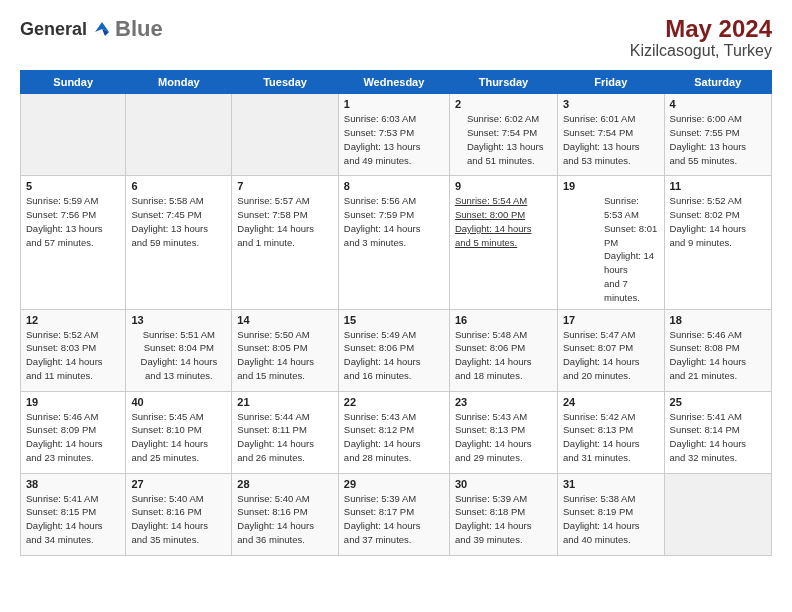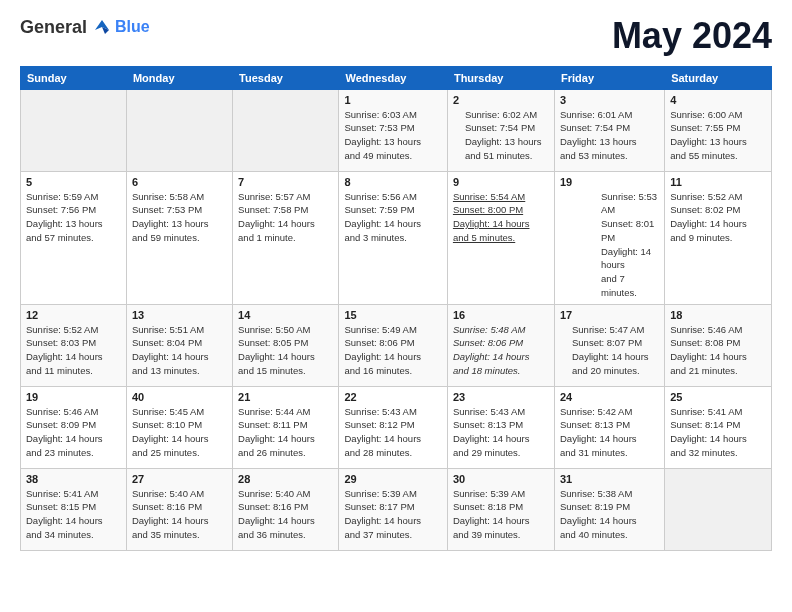--- a/index.html
+++ b/index.html
@@ -25,52 +25,52 @@
       display: flex;
       align-items: center;
       gap: 2px;
     }
     .logo-text-general {
       font-size: 18px;
       font-weight: bold;
       color: #333;
     }
     .logo-text-blue {
-      font-size: 16px;
-      font-weight: bold;
-      color: #3b82f6;
+      font-size: 22px;
+      font-weight: bold;
+      color: #737373;
     }
     .logo-icon {
       width: 22px;
       height: 22px;
       margin-left: 2px;
     }
     .title-block {
       text-align: right;
     }
     .main-title {
-      font-size: 36px;
-      font-weight: bold;
-      color: #0f172a;
+      font-size: 24px;
+      font-weight: bold;
+      color: #7f1d1d;
       line-height: 1.1;
     }
     .subtitle {
       font-size: 16px;
       color: #444;
     }
     .calendar {
       width: 100%;
       border-collapse: collapse;
       font-size: 10px;
     }
     .calendar thead th {
       background-color: #1565c0;
       color: #fff;
-      text-align: left;
-      padding: 5px 6px;
+      text-align: center;
+      padding: 5px 22px;
       font-size: 11px;
       font-weight: bold;
       border: 1px solid #1565c0;
     }
     .calendar tbody td {
       border: 1px solid #ccc;
       vertical-align: top;
       padding: 4px 5px;
       width: 113px;
       height: 82px;
@@ -106,20 +106,21 @@
     <div class="logo">
       <span class="logo-text-general">General</span>
       <svg class="logo-icon" viewBox="0 0 22 22">
         <polygon points="11,4 18,14 11,11 4,14" fill="#1565c0"></polygon>
         <polygon points="11,11 18,14 14,18" fill="#0d47a1"></polygon>
       </svg>
       <span class="logo-text-blue">Blue</span>
     </div>
     <div class="title-block">
       <div class="main-title">May 2024</div>
+      <div class="subtitle">Kizilcasogut, Turkey</div>
     </div>
   </div>
 
   <table class="calendar">
     <thead>
       <tr>
         <th>Sunday</th>
         <th>Monday</th>
         <th>Tuesday</th>
         <th>Wednesday</th>
@@ -166,21 +167,21 @@
           <td>
             <span class="day-num">5</span>
             <div class="day-info" style="white-space: pre-line;">Sunrise: 5:59 AM
 Sunset: 7:56 PM
 Daylight: 13 hours
 and 57 minutes.</div>
           </td>
           <td>
             <span class="day-num">6</span>
             <div class="day-info" style="white-space: pre-line;">Sunrise: 5:58 AM
-Sunset: 7:53 PM
+Sunset: 7:45 PM
 Daylight: 13 hours
 and 59 minutes.</div>
           </td>
           <td>
             <span class="day-num">7</span>
             <div class="day-info" style="white-space: pre-line;">Sunrise: 5:57 AM
 Sunset: 7:58 PM
 Daylight: 14 hours
 and 1 minute.</div>
           </td>
@@ -216,49 +217,49 @@
         <tr>
           <td>
             <span class="day-num">12</span>
             <div class="day-info" style="white-space: pre-line;">Sunrise: 5:52 AM
 Sunset: 8:03 PM
 Daylight: 14 hours
 and 11 minutes.</div>
           </td>
           <td>
             <span class="day-num">13</span>
-            <div class="day-info" style="white-space: pre-line;">Sunrise: 5:51 AM
+            <div class="day-info" style="white-space: pre-line; text-align: center;">Sunrise: 5:51 AM
 Sunset: 8:04 PM
 Daylight: 14 hours
 and 13 minutes.</div>
           </td>
           <td>
             <span class="day-num">14</span>
             <div class="day-info" style="white-space: pre-line;">Sunrise: 5:50 AM
 Sunset: 8:05 PM
 Daylight: 14 hours
 and 15 minutes.</div>
           </td>
           <td>
             <span class="day-num">15</span>
             <div class="day-info" style="white-space: pre-line;">Sunrise: 5:49 AM
 Sunset: 8:06 PM
 Daylight: 14 hours
 and 16 minutes.</div>
           </td>
           <td>
             <span class="day-num">16</span>
-            <div class="day-info" style="white-space: pre-line; font-style: italic;">Sunrise: 5:48 AM
+            <div class="day-info" style="white-space: pre-line;">Sunrise: 5:48 AM
 Sunset: 8:06 PM
 Daylight: 14 hours
 and 18 minutes.</div>
           </td>
           <td>
             <span class="day-num">17</span>
-            <div class="day-info" style="white-space: pre-line; margin-left: 12px;">Sunrise: 5:47 AM
+            <div class="day-info" style="white-space: pre-line;">Sunrise: 5:47 AM
 Sunset: 8:07 PM
 Daylight: 14 hours
 and 20 minutes.</div>
           </td>
           <td>
             <span class="day-num">18</span>
             <div class="day-info" style="white-space: pre-line;">Sunrise: 5:46 AM
 Sunset: 8:08 PM
 Daylight: 14 hours
 and 21 minutes.</div>

